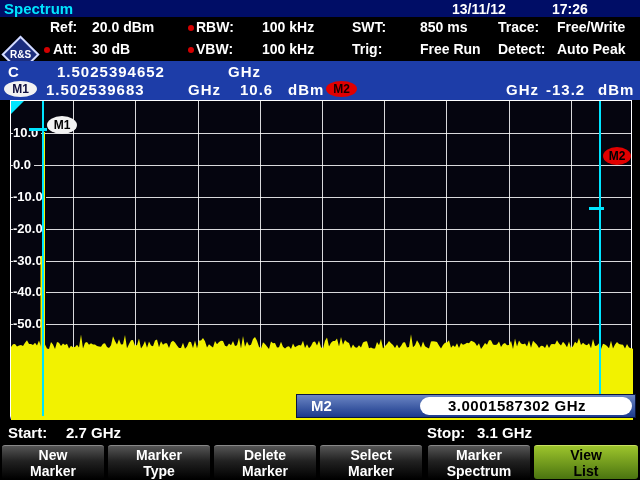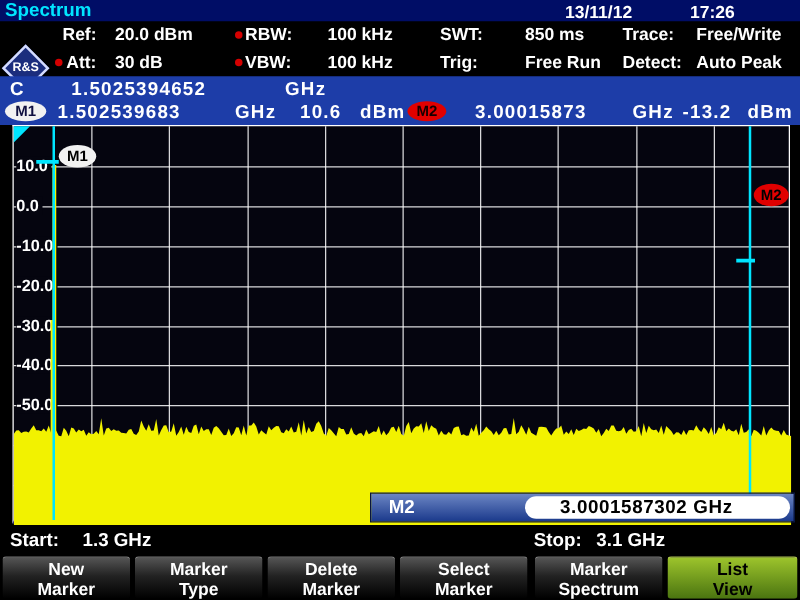--- a/index.html
+++ b/index.html
@@ -116,21 +116,20 @@
       <span>M1</span>
     </div>
     <span class="s" style="left:46px; top:20px">1.502539683</span>
     <span class="s" style="left:188px; top:20px">GHz</span>
     <span class="s" style="left:240px; top:20px">10.6</span>
     <span class="s" style="left:288px; top:20px">dBm</span>
 
     <div class="pill pill-red" style="left:326px; top:20px; width:31px">
       <span>M2</span>
     </div>
-    <span class="s" style="left:380px; top:20px">3.00015873</span>
     <span class="s" style="left:506px; top:20px">GHz</span>
     <span class="s" style="left:546px; top:20px">-13.2</span>
     <span class="s" style="left:598px; top:20px">dBm</span>
   </div>
 
   <div class="plot" id="plot">
     <div id="grid">
         <div class="gv" style="left: 62.2px;"></div>
         <div class="gh" style="top: 31.9px;"></div>
         <div class="gv" style="left: 124.4px;"></div>
@@ -179,21 +178,21 @@
     </div>
   </div>
 
   <div class="entry">
     <span class="s entry-label">M2</span>
     <div class="entry-field">3.0001587302 GHz</div>
   </div>
 
   <div class="fstrip">
     <span class="s" style="left:8px; top:3px">Start:</span>
-    <span class="s" style="left:66px; top:3px">1.3 GHz</span>
+    <span class="s" style="left:66px; top:3px">2.7 GHz</span>
     <span class="s" style="left:427px; top:3px">Stop:</span>
     <span class="s" style="left:477px; top:3px">3.1 GHz</span>
   </div>
 
   <div class="keys">
     <div class="key" style="left:2px">
       <div>New</div>
         <div>Marker</div>
     </div>
     <div class="key" style="left:108px">
@@ -206,18 +205,18 @@
     </div>
     <div class="key" style="left:320px">
       <div>Select</div>
         <div>Marker</div>
     </div>
     <div class="key" style="left:428px">
       <div>Marker</div>
         <div>Spectrum</div>
     </div>
     <div class="key key-active" style="left:534px; width:104px">
-      <div>List</div>
-        <div>View</div>
+      <div>View</div>
+        <div>List</div>
     </div>
   </div>
 
 </div>
 
 </body></html>

